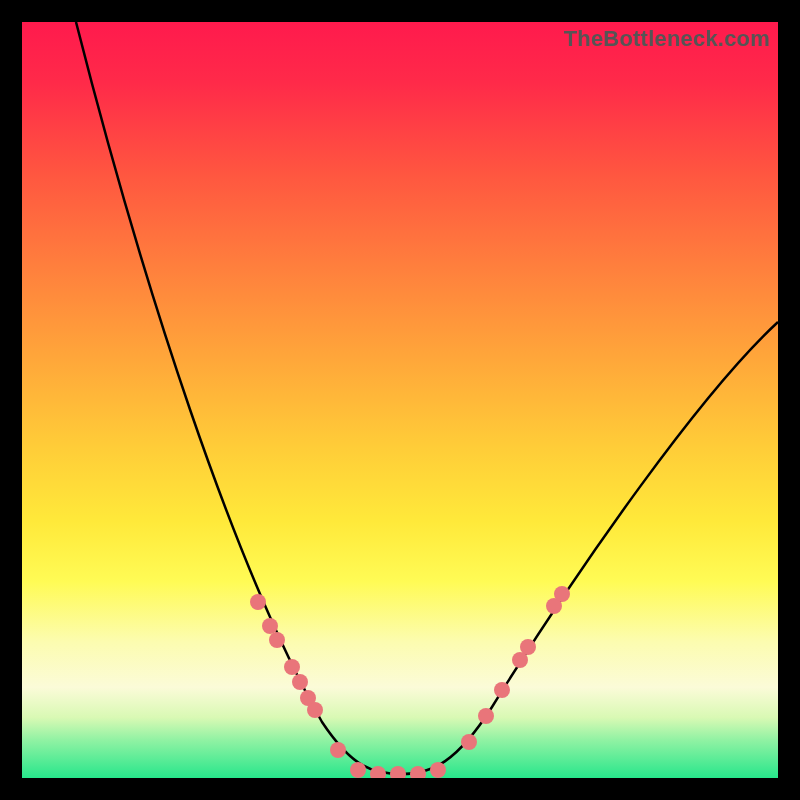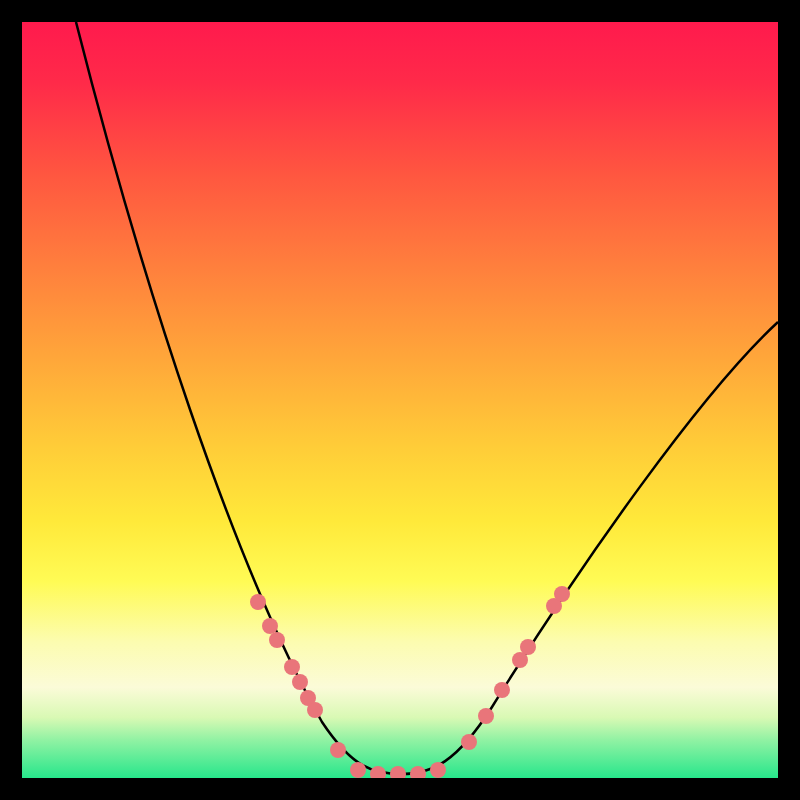--- a/index.html
+++ b/index.html
@@ -45,20 +45,21 @@
   svg {
     position: absolute;
     left: 0;
     top: 0;
   }
 </style>
 </head>
 <body>
 
 <div class="frame">
+  <div class="watermark">TheBottleneck.com</div>
   <svg width="756" height="756" viewBox="0 0 756 756">
     <path fill="none" stroke="#000000" stroke-width="2.5" d="M 54 0 C 120 260, 210 540, 300 700 C 330 745, 350 752, 380 752 C 410 752, 435 740, 470 685 C 560 540, 680 370, 756 300"></path>
     <g id="marker-group">
         <circle cx="236" cy="580" r="8" fill="#e9757a"></circle>
         <circle cx="248" cy="604" r="8" fill="#e9757a"></circle>
         <circle cx="255" cy="618" r="8" fill="#e9757a"></circle>
         <circle cx="270" cy="645" r="8" fill="#e9757a"></circle>
         <circle cx="278" cy="660" r="8" fill="#e9757a"></circle>
         <circle cx="286" cy="676" r="8" fill="#e9757a"></circle>
         <circle cx="293" cy="688" r="8" fill="#e9757a"></circle>

